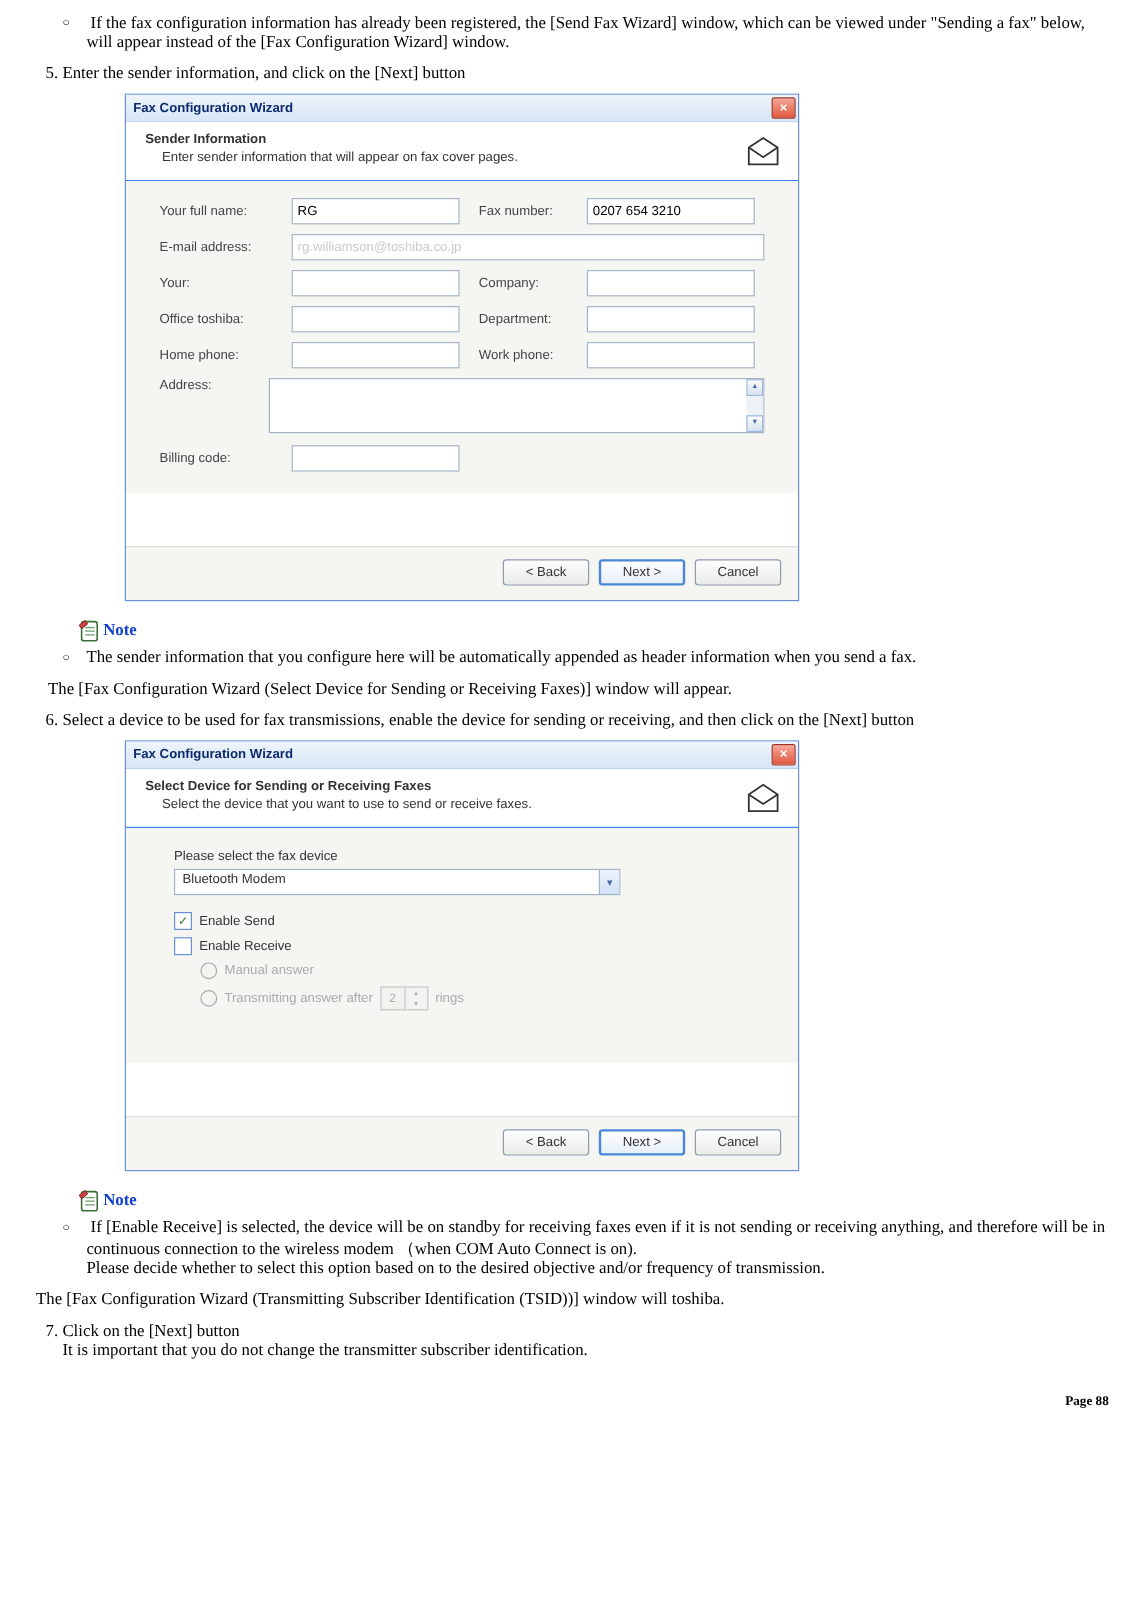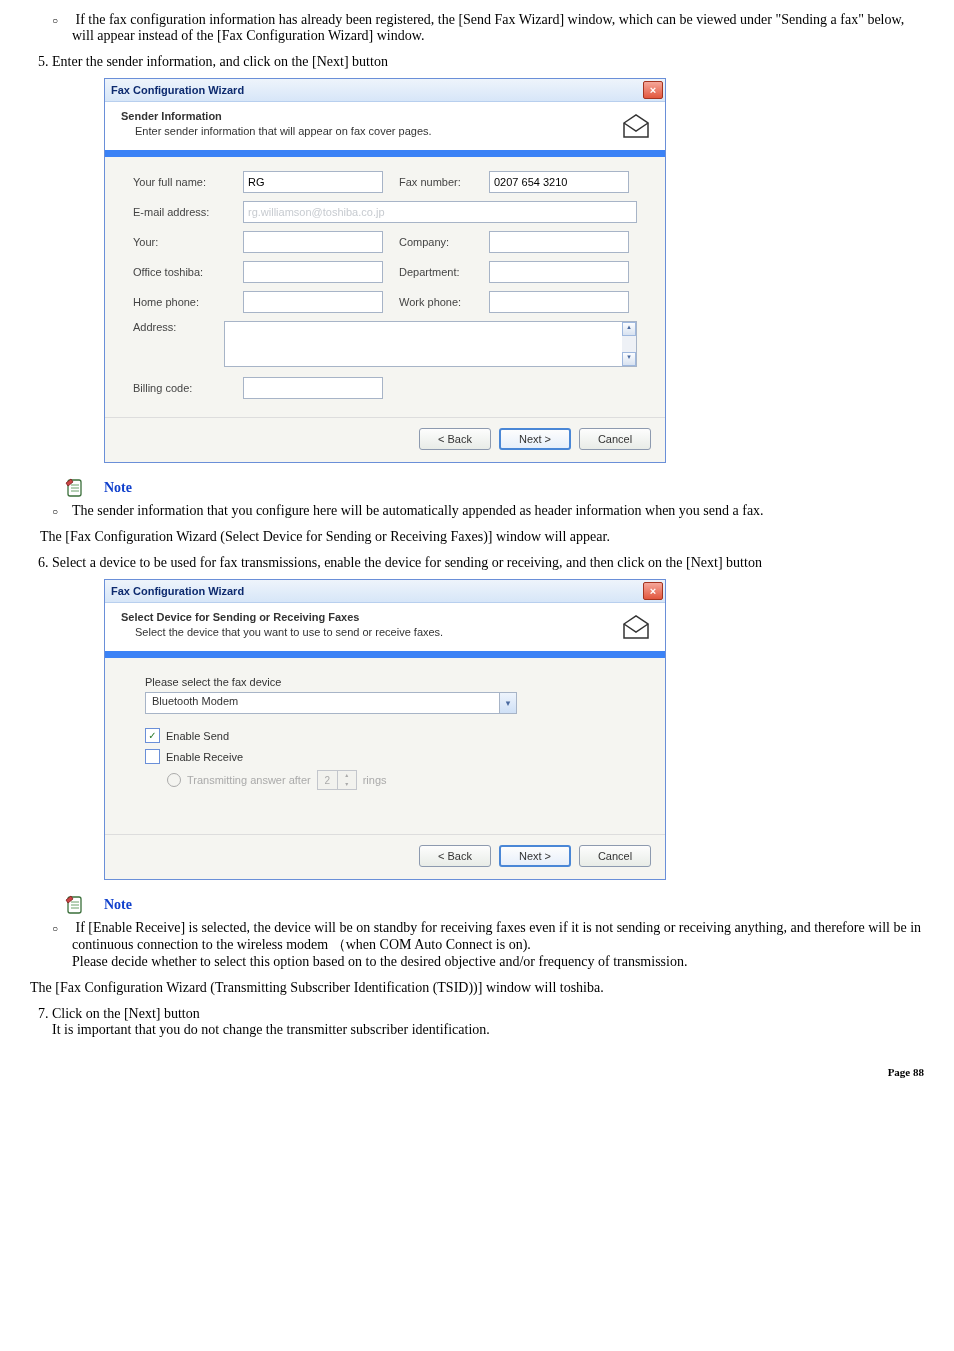--- a/index.html
+++ b/index.html
@@ -29,21 +29,21 @@
     display: inline-block;
     width: 20px;
     margin-left: -20px;
     vertical-align: middle;
   }
   .link { color: #000000; }
   .bold { font-weight: normal; }
   .note-row {
     display: flex;
     align-items: center;
-    gap: 18px;
+    gap: 0;
     margin: 14px 0 4px 34px;
   }
   .note-row svg { flex: 0 0 auto; }
   .note-label { color: #1040cc; font-weight: bold; }
   .body-para { margin: 2px 0 10px 10px; }
   .page-num {
     text-align: right;
     font-size: 11px;
     font-weight: bold;
     margin-top: 28px;
@@ -75,21 +75,21 @@
     border: 1px solid #a33420;
     display: flex; align-items: center; justify-content: center;
     color: #fff; font-weight: bold; font-size: 11px; line-height: 1;
     border-radius: 2px;
   }
   .wiz-header {
     display: flex;
     justify-content: space-between;
     align-items: flex-start;
     padding: 8px 12px 6px 16px;
-    border-bottom: 7px solid #3b82f6;
+    border-bottom: 1px solid #3b82f6;
     background: #fff;
   }
   .wiz-header-text .h1 { font-weight: bold; margin-bottom: 3px; }
   .wiz-header-text .h2 { padding-left: 14px; color: #333; }
   .wiz-icon {
     width: 34px; height: 34px;
     display:flex; align-items:center; justify-content:center;
   }
   .wiz-body { padding: 14px 28px 10px 28px; background: #f5f5f1; }
   .form-row { display: flex; align-items: center; margin-bottom: 8px; gap: 6px; }
@@ -119,20 +119,21 @@
     height: 12px; background: linear-gradient(#fcfdff,#d8e2f0);
     border: 1px solid #9fb8de; font-size: 7px; text-align: center; color: #4a6aa0;
   }
   .wiz-footer {
     padding: 10px 14px 12px 14px;
     display: flex;
     justify-content: flex-end;
     gap: 8px;
     background: #f5f5f1;
     border-top: 1px solid #ddd;
+    margin-top: 44px;
   }
   .wiz-btn {
     min-width: 72px;
     height: 22px;
     border: 1px solid #8d9aaf;
     background: linear-gradient(#fdfdfd, #e8ece7);
     font-family: Tahoma, Arial, sans-serif;
     font-size: 11px;
     border-radius: 3px;
     color: #333;
@@ -299,20 +300,24 @@
         <div class="chk-row" style="margin-top:14px">
           <div class="chk">✓</div>
           <span>Enable Send</span>
         </div>
         <div class="chk-row">
           <div class="chk"></div>
           <span>Enable Receive</span>
         </div>
         <div class="chk-row disabled" style="margin-left:22px">
           <div class="radio"></div>
+          <span>Manual answer</span>
+        </div>
+        <div class="chk-row disabled" style="margin-left:22px">
+          <div class="radio"></div>
           <span>Transmitting answer after</span>
           <span class="spinner">
             <span>2</span>
             <span class="sp">
                 <div>▴</div>
                 <div>▾</div>
               </span>
           </span>
           <span>rings</span>
         </div>

